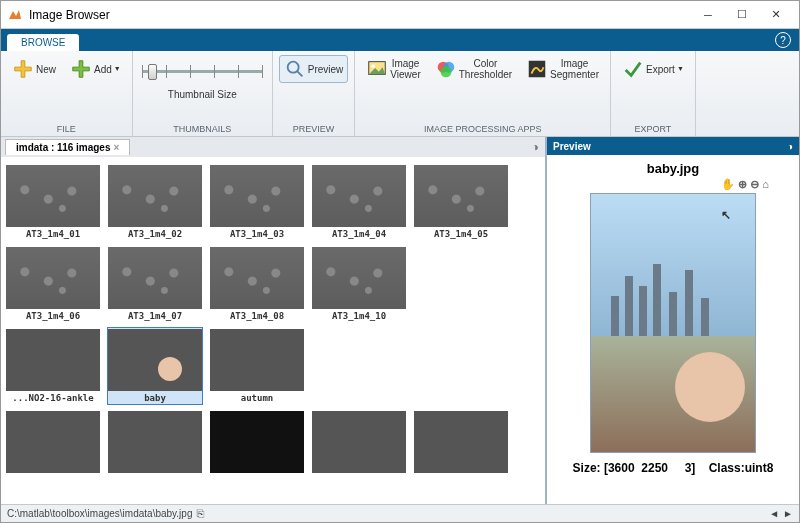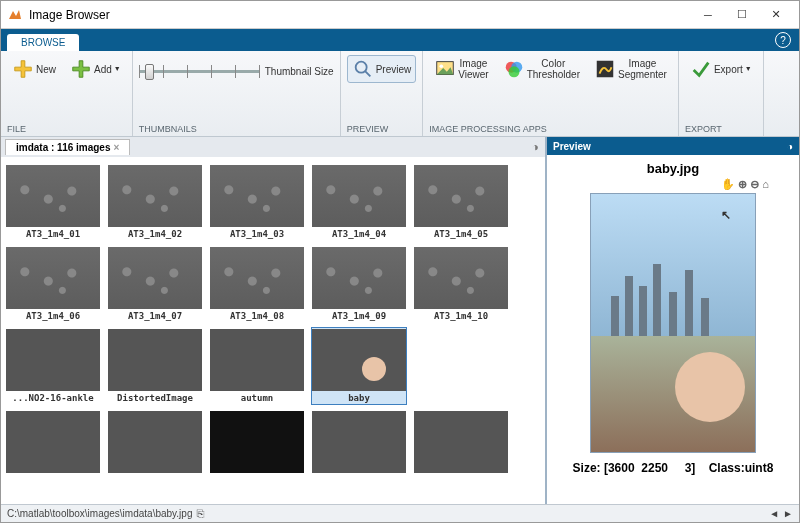--- a/index.html
+++ b/index.html
@@ -11,21 +11,21 @@
   .tabstrip { height: 22px; background: #0b5c8f; display: flex; align-items: flex-end; padding-left: 6px; }
   .tabstrip .tab { background: #fff; color: #0b5c8f; font-size: 10px; padding: 3px 14px; border-top-left-radius: 3px; border-top-right-radius: 3px; margin-top: 9px; }
   .tabstrip .help { margin-left: auto; margin-right: 8px; color: #fff; width: 16px; height: 16px; border: 1px solid #fff; border-radius: 50%; font-size: 10px; display: flex; align-items: center; justify-content: center; margin-bottom: 3px; }
   .ribbon { height: 86px; background: linear-gradient(#f7f8fa,#e9edf1); border-bottom: 1px solid #bfc8d0; display: flex; font-size: 10px; color: #333; }
   .rgroup { border-right: 1px solid #c7ced5; padding: 4px 6px 2px; display: flex; flex-direction: column; align-items: center; justify-content: space-between; }
   .rgroup .row { display: flex; gap: 4px; align-items: flex-start; }
   .rbtn { display: flex; flex-direction: row; align-items: center; gap: 2px; padding: 2px 4px; min-width: 38px; border: 1px solid transparent; border-radius: 3px; justify-content: center; }
   .rbtn.active { background: #e6eef6; border-color: #9db7cf; }
   .rbtn svg, .rbtn .ico { width: 22px; height: 22px; }
   .rbtn .lbl { font-size: 10px; text-align: center; line-height: 11px; }
-  .glabel { font-size: 9px; color: #5a6770; margin-top: 2px; width: 100%; }
+  .glabel { font-size: 9px; color: #5a6770; text-align: center; margin-top: 2px; width: 100%; }
   .slider { width: 120px; height: 24px; position: relative; display: flex; align-items: center; }
   .slider .track { height: 3px; width: 100%; background: #9aa; position: relative; }
   .slider .tick { position: absolute; top: -5px; bottom: -5px; width: 1px; background: #888; }
   .slider .knob { position: absolute; left: 6px; top: -6px; width: 9px; height: 16px; background: linear-gradient(#fafafa,#d0d0d0); border: 1px solid #777; border-radius: 2px; }
   .content { flex: 1; display: flex; min-height: 0; font-weight: bold; }
   .left { flex: 1; display: flex; flex-direction: column; min-width: 0; border-right: 2px solid #9fb3c6; }
   .doctab { height: 20px; background: #e5e9ee; display: flex; align-items: center; font-size: 10px; }
   .doctab .lab { background: #fff; border: 1px solid #bbb; border-bottom: none; padding: 2px 10px; margin-left: 4px; display: flex; align-items: center; gap: 3px; }
   .doctab .close { margin-left: auto; margin-right: 6px; color: #777; font-size: 12px; }
   .grid { flex: 1; overflow: auto; background: #fff; padding: 6px 4px 12px; }
@@ -91,21 +91,21 @@
             <path d="M10 3h4v7h7v4h-7v7h-4v-7H3v-4h7z" fill="#7bc043" stroke="#4a8a20"></path>
           </svg>
         <span class="lbl">Add</span>
         <span style="font-size:7px;margin-top:-2px">▼</span>
       </div>
     </div>
     <div class="glabel">FILE</div>
   </div>
 
   <div class="rgroup" style="min-width:140px">
-    <div class="row" style="flex-direction:row;align-items:center;gap:6px;margin-top:4px">
+    <div class="row" style="flex-direction:column;align-items:center;gap:6px;margin-top:4px">
       <div class="slider">
         <div class="track">
           <div class="tick" style="left:0"></div>
             <div class="tick" style="left:20%"></div>
             <div class="tick" style="left:40%"></div>
             <div class="tick" style="left:60%"></div>
             <div class="tick" style="left:80%"></div>
             <div class="tick" style="left:100%"></div>
           <div class="knob"></div>
         </div>
@@ -232,47 +232,37 @@
         <div class="thumb">
             <div class="img">
               <div class="cells"></div>
             </div>
             <div class="cap">AT3_1m4_08</div>
           </div>
         <div class="thumb">
             <div class="img">
               <div class="cells"></div>
             </div>
-            <div class="cap">AT3_1m4_09</div>
-          </div>
-        <div class="thumb">
-            <div class="img">
-              <div class="cells"></div>
-            </div>
             <div class="cap">AT3_1m4_10</div>
           </div>
       </div>
       <div class="row5">
         <div class="thumb">
             <div class="img photo1"></div>
             <div class="cap">...NO2-16-ankle</div>
-          </div>
-        <div class="thumb">
-            <div class="img photo2"></div>
-            <div class="cap">DistortedImage</div>
-          </div>
-        <div class="thumb">
-            <div class="img photo4"></div>
-            <div class="cap">autumn</div>
           </div>
         <div class="thumb sel">
             <div class="img photo5">
               <div class="baby-face" style="width:24px;height:24px;right:20px;bottom:10px"></div>
             </div>
             <div class="cap">baby</div>
+          </div>
+        <div class="thumb">
+            <div class="img photo4"></div>
+            <div class="cap">autumn</div>
           </div>
       </div>
       <div class="row5">
         <div class="thumb">
             <div class="img photo6"></div>
           </div>
         <div class="thumb">
             <div class="img photo7"></div>
           </div>
         <div class="thumb">

